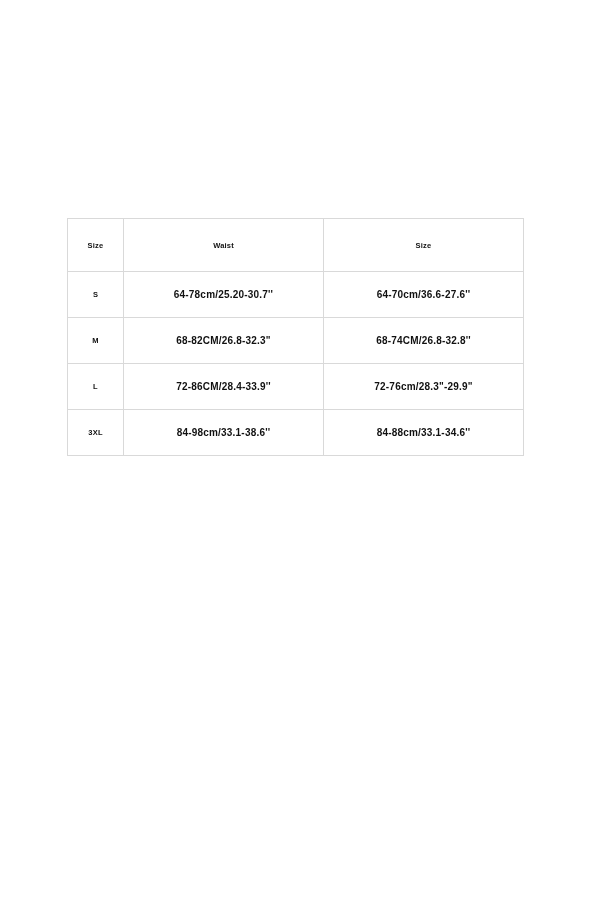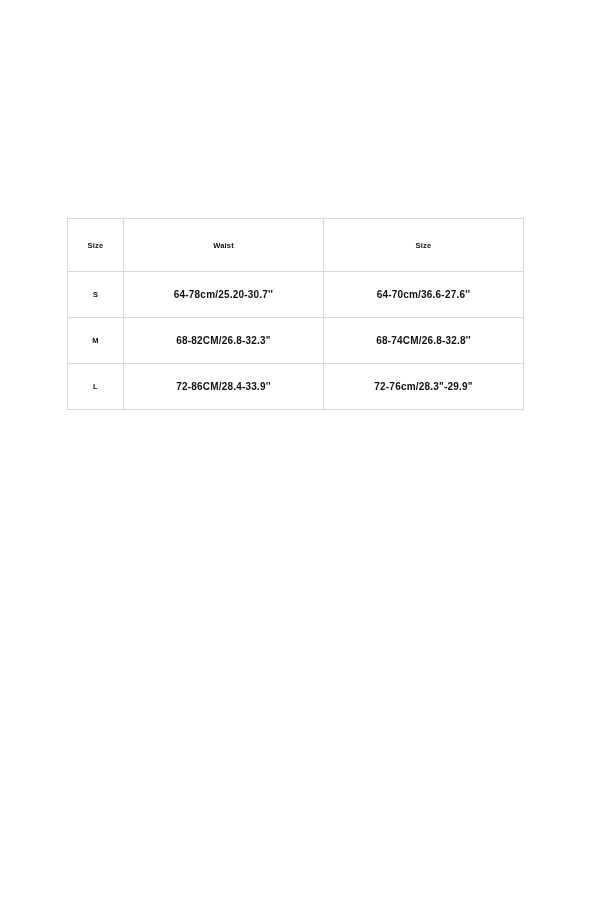--- a/index.html
+++ b/index.html
@@ -77,14 +77,19 @@
     <tr>
       <td class="cell-size">M</td>
       <td class="cell-bust">68-82CM/26.8-32.3"</td>
       <td class="cell-waist">68-74CM/26.8-32.8''</td>
     </tr>
     <tr>
       <td class="cell-size">L</td>
       <td class="cell-bust">72-86CM/28.4-33.9''</td>
       <td class="cell-waist">72-76cm/28.3"-29.9"</td>
     </tr>
+    <tr>
+      <td class="cell-size">3XL</td>
+      <td class="cell-bust">84-98cm/33.1-38.6''</td>
+      <td class="cell-waist">84-88cm/33.1-34.6''</td>
+    </tr>
   </tbody>
 </table>
 
 </body></html>

